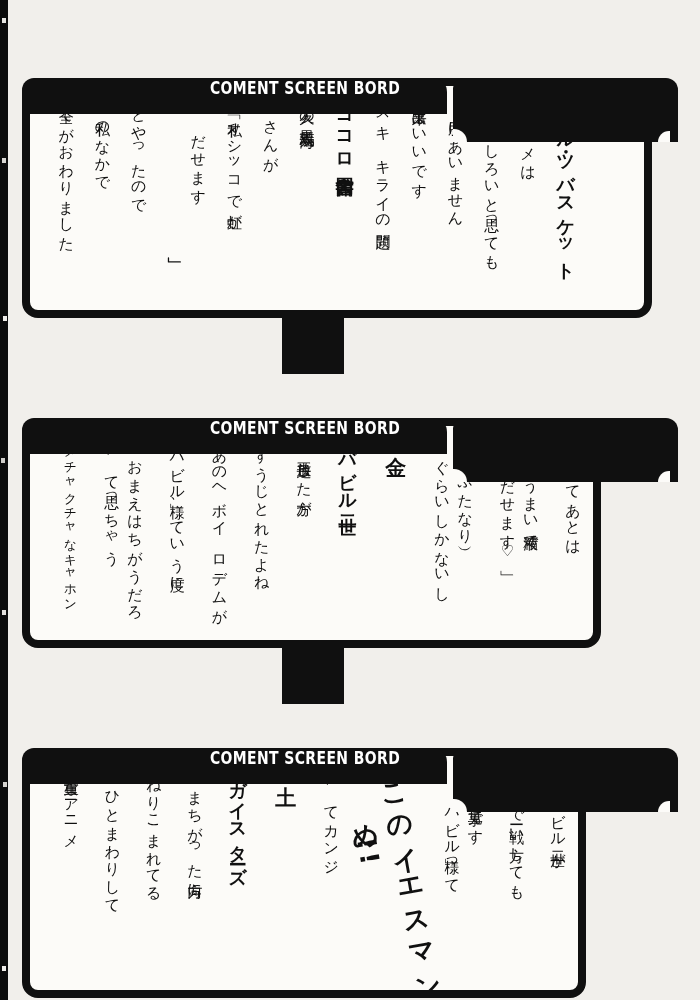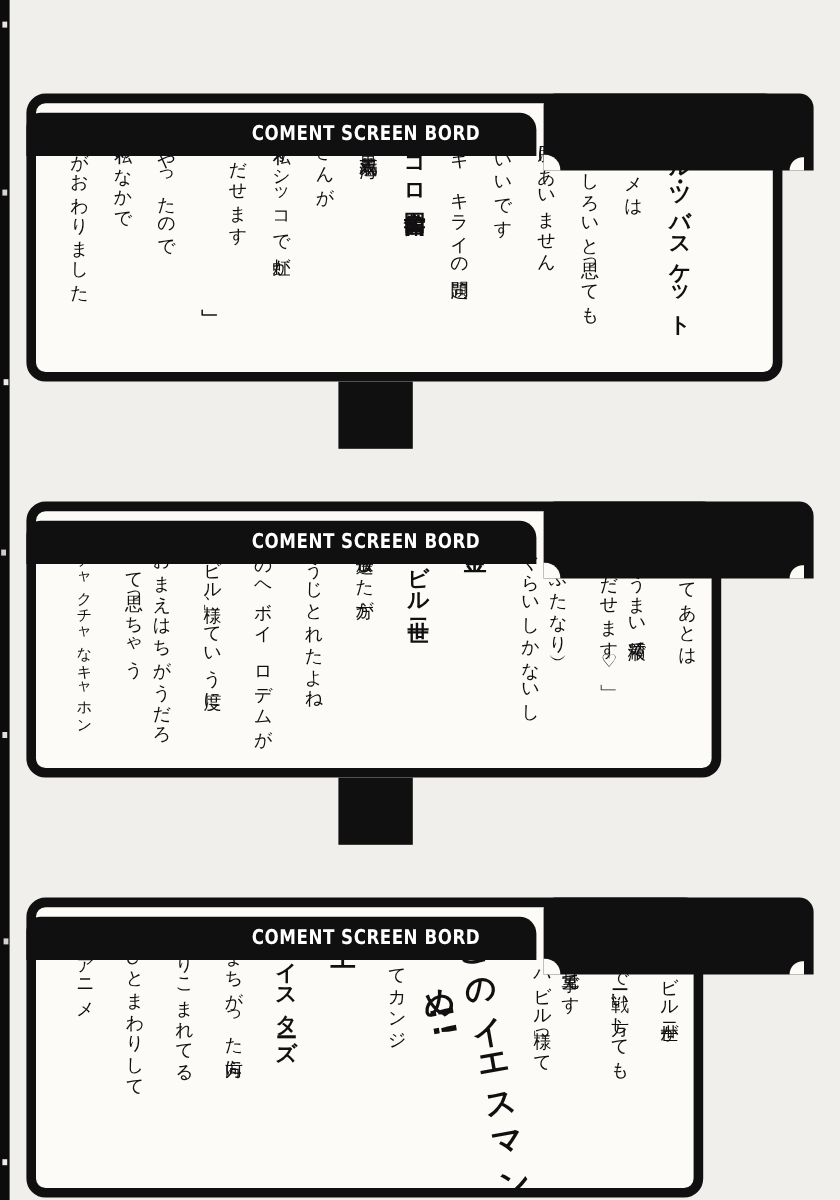--- a/index.html
+++ b/index.html
@@ -32,23 +32,23 @@
   }
   .ptab .carve-l {
     position: absolute; left: 0; bottom: 0; width: 14px; height: 13px;
     background: #fcfbf8; border-top-right-radius: 14px;
   }
   .ptab .carve-r {
     position: absolute; right: 8px; bottom: 0; width: 12px; height: 11px;
     background: #fcfbf8; border-top-left-radius: 12px;
   }
   .pbar {
-    position: absolute; top: 16px; left: 0; width: 425px; height: 36px;
+    position: absolute; top: 0; left: 0; width: 425px; height: 36px;
     background: #101010; border-radius: 12px 14px 0 0; z-index: 2;
-    display: flex; align-items: center; justify-content: flex-end;
+    display: flex; justify-content: flex-end;
     padding-right: 26px;
   }
   .ptitle {
     color: #ffffff; font-weight: 800; font-size: 17px; letter-spacing: 0.5px;
     display: inline-block; transform: scaleX(0.82); transform-origin: center;
     white-space: nowrap;
   }
   .pbody {
     position: relative; z-index: 1; margin-top: 44px;
     background: #fcfbf8; border: 8px solid #101010; border-radius: 16px;

